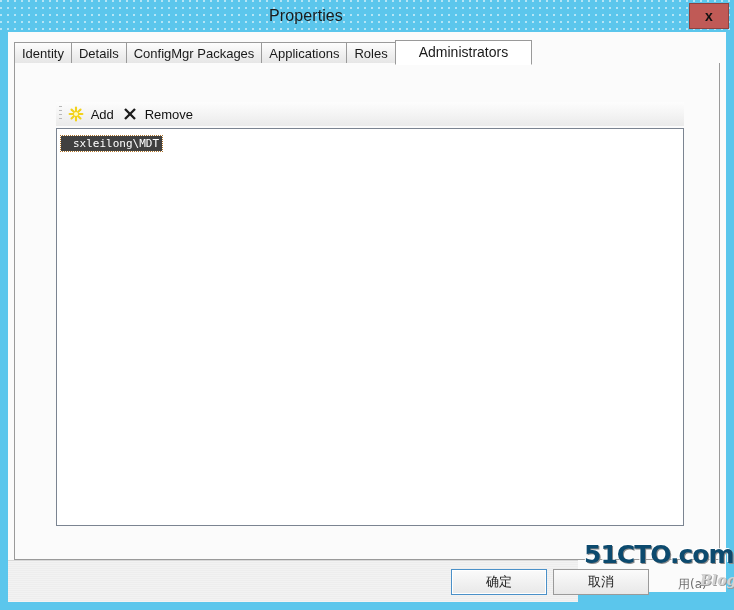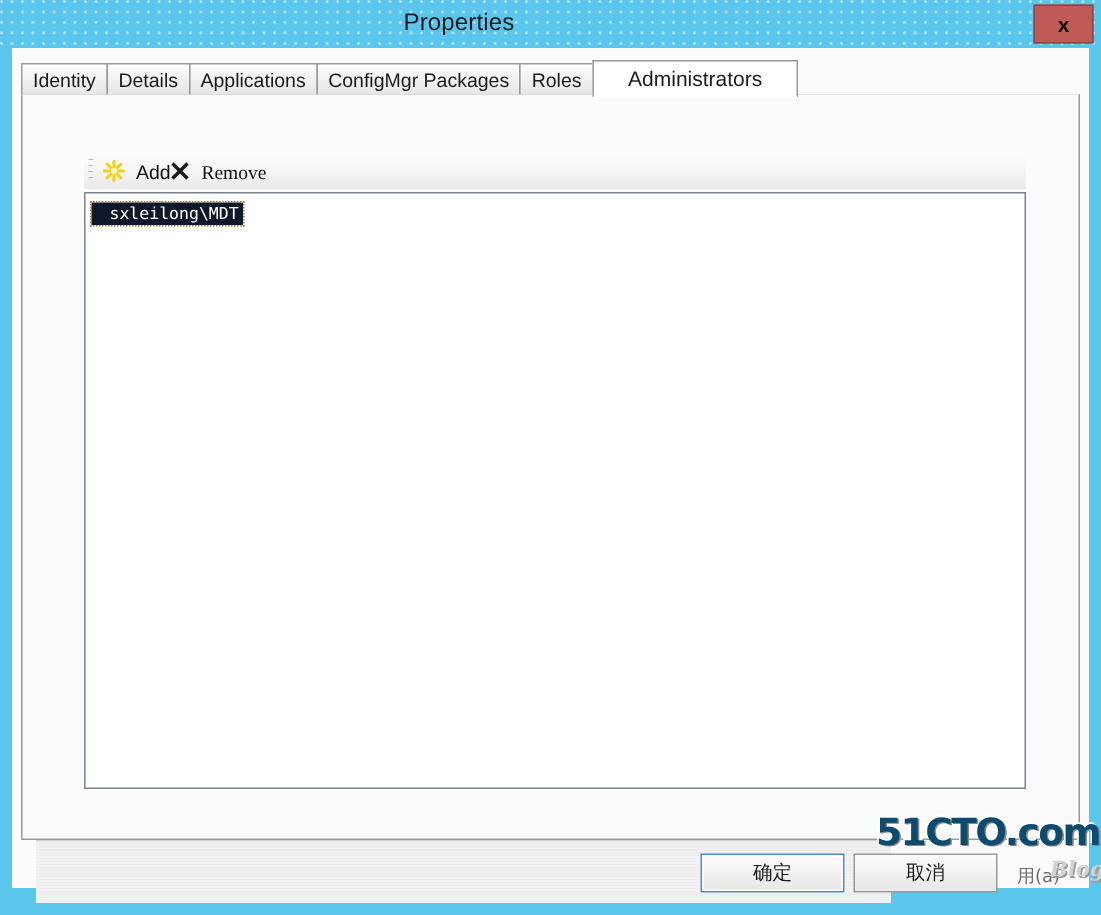--- a/index.html
+++ b/index.html
@@ -163,21 +163,21 @@
     height: 22px;
     line-height: 22px;
     font-size: 13px;
     color: #111111;
     cursor: pointer;
     white-space: nowrap;
     font-family: "Liberation Sans", sans-serif;
     text-align: right;
   }
   #tb-add { left: 12px; }
-  #tb-remove { left: 56px; font-family: Liberation Serif, serif; }
+  #tb-remove { left: 66px; }
   .tb-button .tb-icon {
     display: inline-block;
     vertical-align: middle;
     width: 16px;
     height: 16px;
     margin-right: 3px;
     position: relative;
     top: -1px;
   }
   .tb-button .tb-label {
@@ -206,30 +206,30 @@
     display: inline-block;
     font-family: "DejaVu Sans Mono", monospace;
     font-size: 11px;
     line-height: 13px;
     padding: 1px 3px 1px 3px;
     color: #1a1a1a;
     cursor: default;
     white-space: nowrap;
   }
   .list-item.selected {
-    background: #0f172a;
+    background: #404040;
     color: #ffffff;
     outline: 1px dotted #b0752a;
     padding-left: 12px;
   }
 
   
   #buttonbar {
     position: absolute;
-    left: 24px;
+    left: 8px;
     top: 560px;
     width: 570px;
     height: 42px;
     background:
       repeating-linear-gradient(
         0deg,
         #f2f2f2 0px, #f2f2f2 1px,
         #ededed 1px, #ededed 2px
       );
     border-top: 1px solid #d8d8d8;
@@ -328,22 +328,22 @@
       <span class="glyph">x</span>
     </div>
   </div>
 
   <div id="client">
 
     <div id="tabstrip">
       <div class="tabline"></div>
       <div class="tab">Identity</div>
       <div class="tab">Details</div>
+      <div class="tab">ConfigMgr Packages</div>
       <div class="tab">Applications</div>
-      <div class="tab">ConfigMgr Packages</div>
       <div class="tab">Roles</div>
       <div class="tab active">Administrators</div>
     </div>
 
     <div id="tabpage"></div>
 
     <div id="toolbar">
       <div id="toolbar-grip"></div>
 
       <div class="tb-button" id="tb-add">

